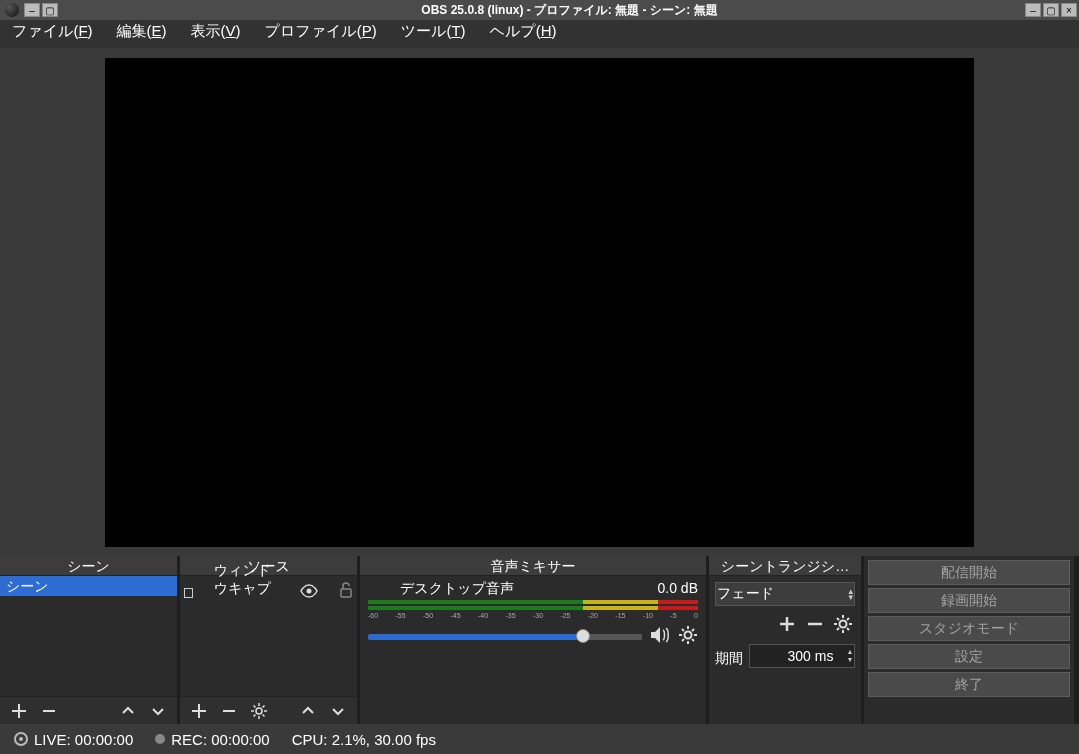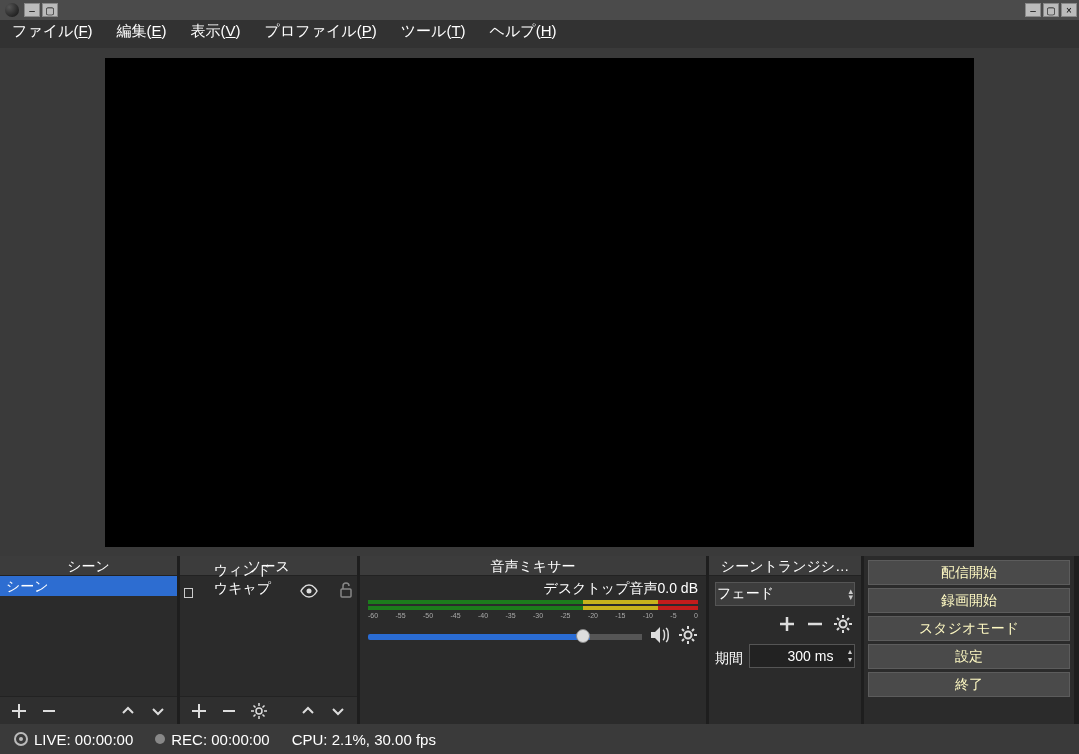--- a/index.html
+++ b/index.html
@@ -40,21 +40,21 @@
   .eye svg, .lock svg { display: block; }
 
   
   .panel-toolbar { height: 28px; display: flex; align-items: center; gap: 8px; padding: 0 8px; background: #2f2f2f; border-top: 1px solid #222; }
   .tool-btn { color: #ddd; width: 22px; height: 22px; display: inline-flex; align-items: center; justify-content: center; }
   .tool-btn svg { display: block; }
 
   
   .mixer { width: 346px; }
   .mixer-body { padding: 4px 8px; font-size: 14px; }
-  .mixer-top { display: flex; justify-content: flex-end; }
+  .mixer-top { display: flex; justify-content: space-between; margin-left: 32px; }
   .meter-wrap { margin-top: 2px; }
   .meter { height: 4px; width: 100%; background: linear-gradient(to right, #1c7c1c 0%, #1c7c1c 65%, #c7b31c 65%, #c7b31c 88%, #c21c1c 88%, #c21c1c 100%); }
   .meter2 { height: 4px; margin-top: 2px; width: 100%; background: linear-gradient(to right, #1c7c1c 0%, #1c7c1c 65%, #c7b31c 65%, #c7b31c 88%, #c21c1c 88%, #c21c1c 100%); }
   .ticks { display: flex; justify-content: space-between; font-size: 7px; color: #aaa; margin-top: 2px; }
   .slider-row { display: flex; align-items: center; gap: 8px; margin-top: 6px; }
   .vol-track { flex: 1; height: 6px; background: #2a6cd4; border-radius: 2px; position: relative; }
   .vol-thumb { position: absolute; right: 52px; top: -5px; width: 14px; height: 14px; border-radius: 50%; background: #ddd; border: 1px solid #888; }
   .vol-track .fill-dark { position: absolute; right: 0; top: 0; height: 6px; width: 52px; background: #555; }
 
   
@@ -64,38 +64,39 @@
   .dropdown .updn { font-size: 9px; color: #ccc; display: flex; flex-direction: column; line-height: 6px; }
   .trans-tools { display: flex; justify-content: flex-end; gap: 4px; margin-top: 6px; align-items: center; }
   .trans-tools .tool-btn { width: 24px; height: 24px; }
   .duration-row { display: flex; align-items: flex-end; gap: 6px; margin-top: 8px; }
   .spin { flex: 1; background: #222; border: 1px solid #555; height: 24px; display: flex; align-items: center; justify-content: center; position: relative; padding-left: 17px; }
   .spin-btns { position: absolute; right: 2px; display: flex; flex-direction: column; font-size: 8px; color: #ccc; line-height: 8px; }
 
   
   .controls { width: 210px; }
   .controls .panel-body { padding: 4px; display: flex; flex-direction: column; gap: 3px; }
-  .ctrl-btn { background: #4a4a4a; border: 1px solid #5c5c5c; height: 25px; font-size: 14px; color: #fef9c3; display: flex; align-items: center; justify-content: center; }
+  .ctrl-btn { background: #4a4a4a; border: 1px solid #5c5c5c; height: 25px; font-size: 14px; color: #a3a3a3; display: flex; align-items: center; justify-content: center; }
   
   
   .statusbar { height: 30px; background: #3a3a3a; display: flex; align-items: center; justify-content: flex-start; gap: 22px; padding: 0 14px; font-size: 15px; }
   .status-item { display: flex; align-items: center; gap: 6px; }
   .dot { width: 10px; height: 10px; border-radius: 50%; background: #888; display: inline-block; }
   .sig { width: 14px; height: 14px; border: 2px solid #bbb; border-radius: 50%; display: inline-block; position: relative; }
   .sig::before { content: ""; position: absolute; inset: 3px; border-radius: 50%; background: #bbb; }
 </style>
 </head>
 <body>
 
 <div class="titlebar">
   <div class="titlebar-left">
     <span class="obs-orb"></span>
     <span class="titlebar-btn">–</span>
     <span class="titlebar-btn">▢</span>
   </div>
+  <div class="titlebar-center">OBS 25.0.8 (linux) - プロファイル: 無題 - シーン: 無題</div>
   <div class="titlebar-right">
     <span class="titlebar-btn">–</span>
     <span class="titlebar-btn">▢</span>
     <span class="titlebar-btn">×</span>
   </div>
 </div>
 
 <div class="menubar">
   <span class="menu-item"><span>ファイル</span>(<u>F</u>)</span>
   <span class="menu-item"><span>編集</span>(<u>E</u>)</span>

